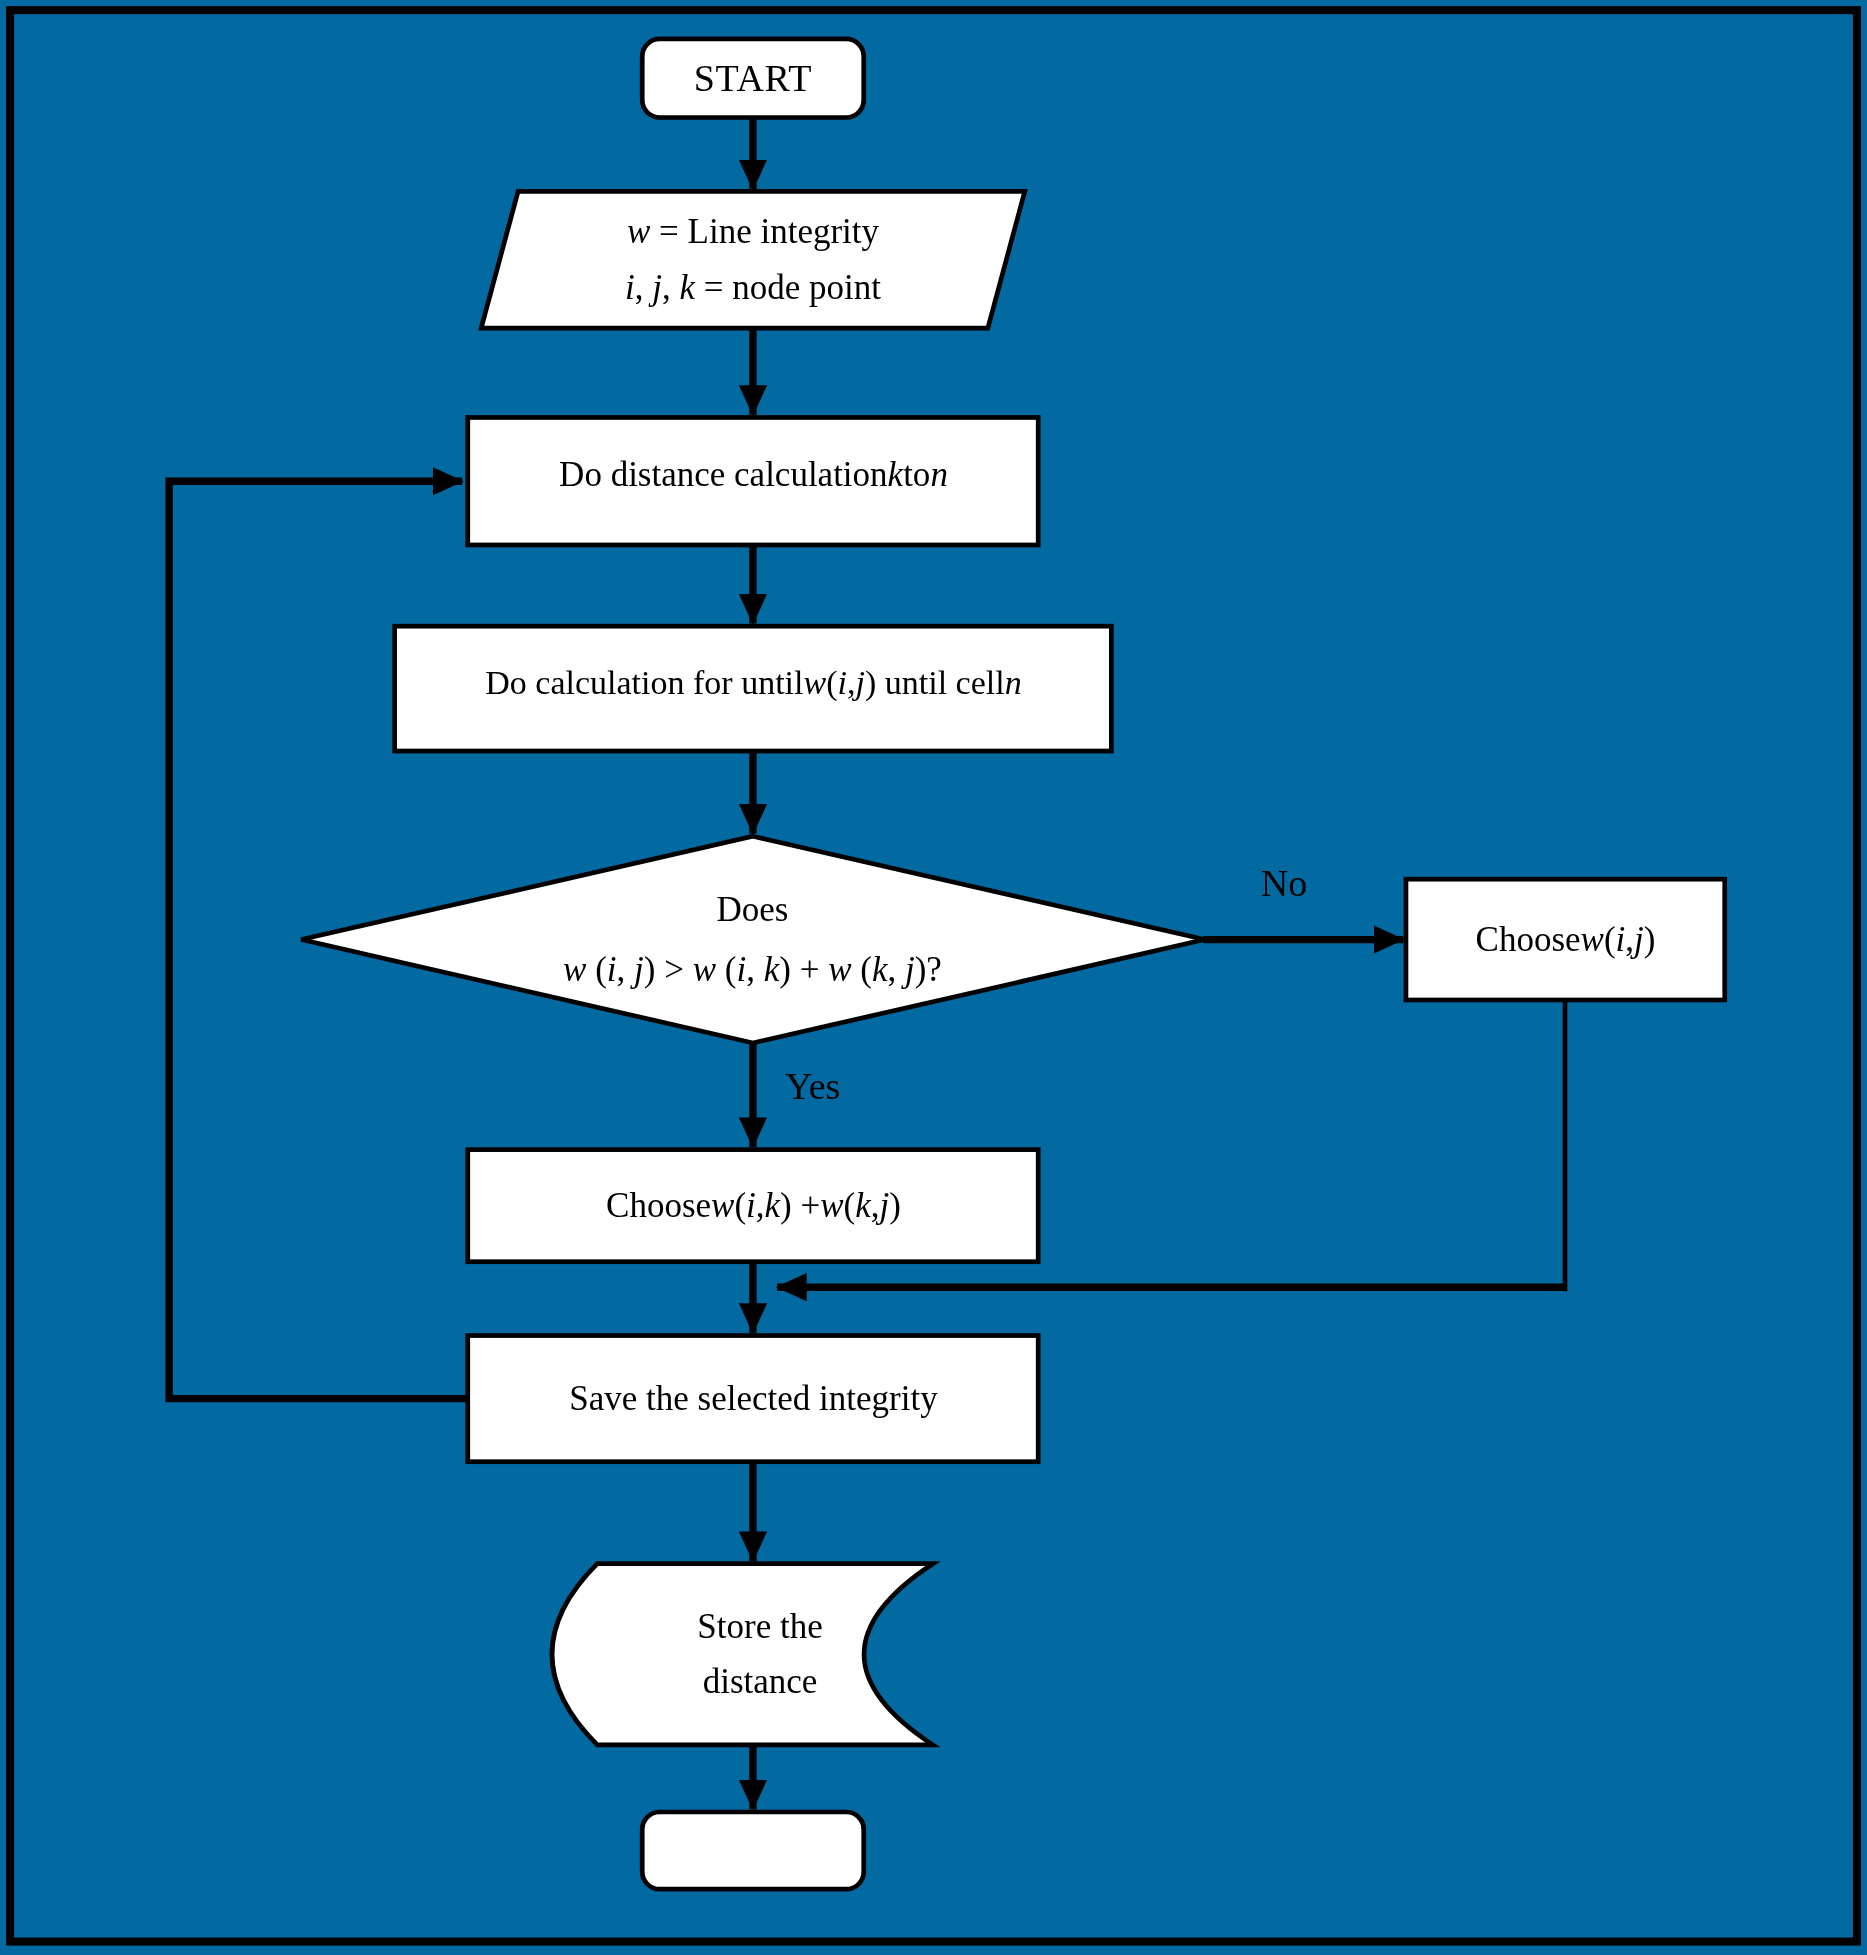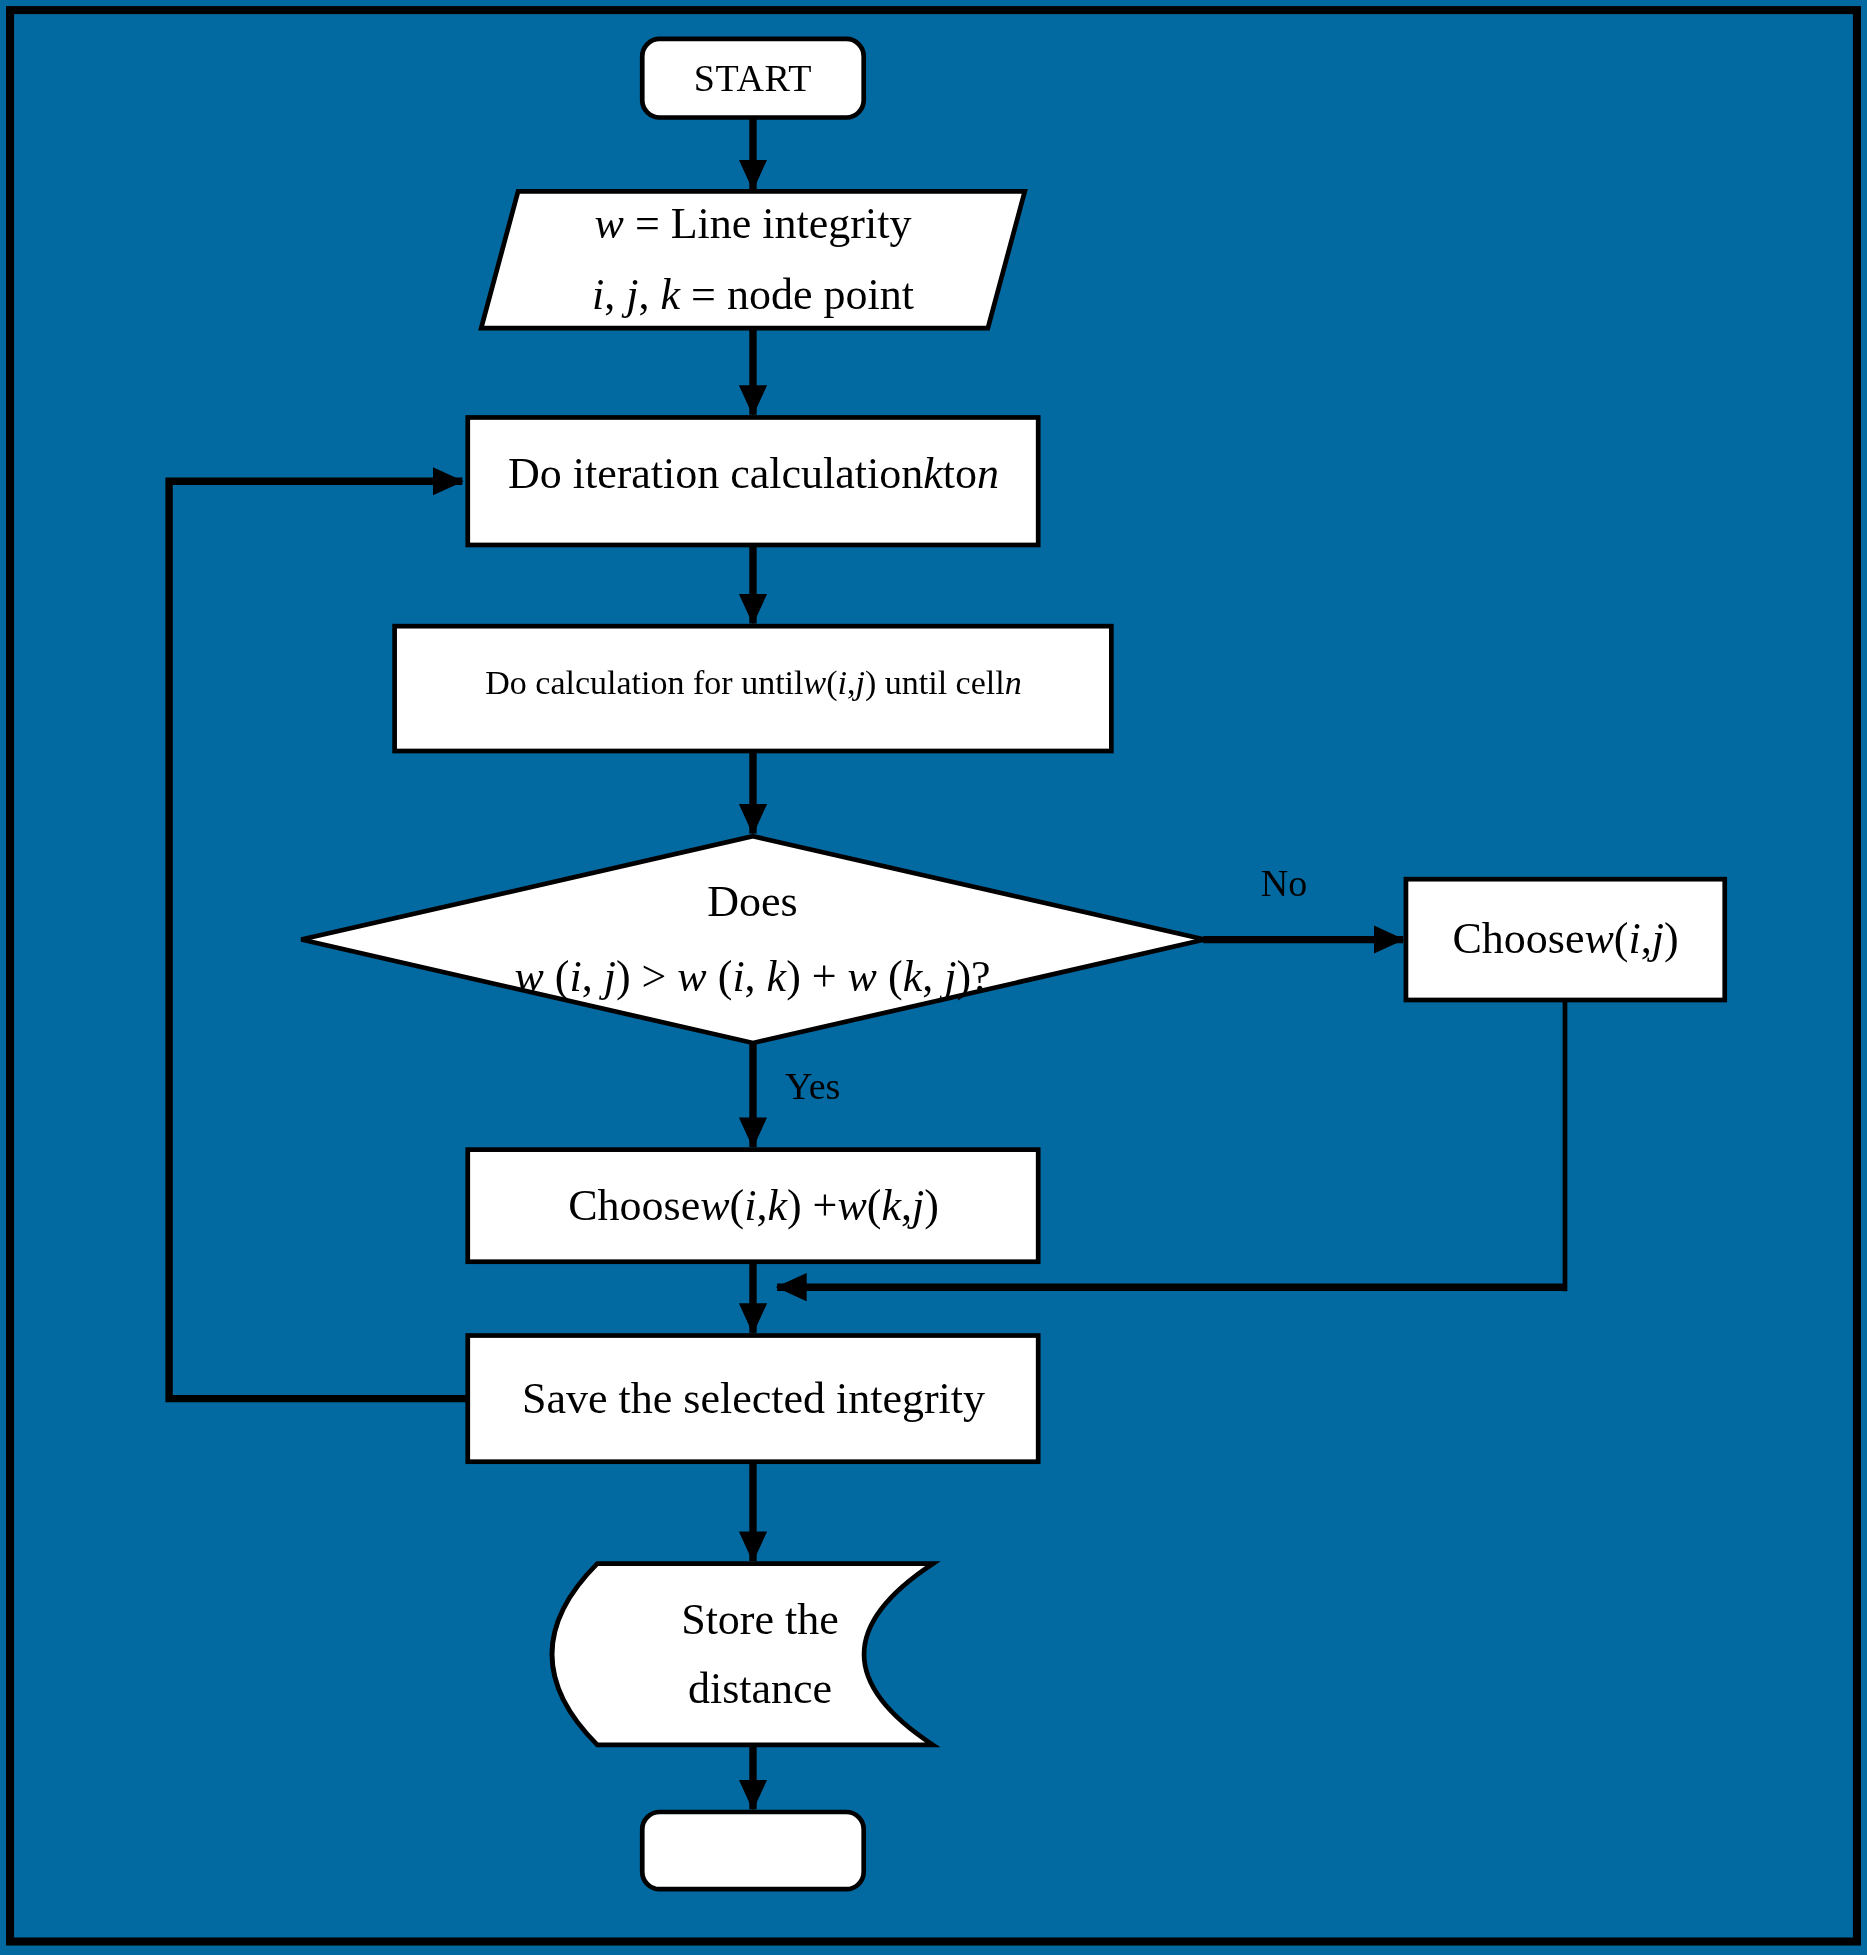--- a/index.html
+++ b/index.html
@@ -10,21 +10,21 @@
     font-family:"Liberation Serif","DejaVu Serif",serif;
     color:#000000;
     overflow:hidden;
     padding-left:44px;
   }
   .canvas svg{position:absolute;left:0;top:0;}
   .lbl{
     position:absolute;
     display:flex;align-items:center;justify-content:center;
     text-align:center;
-    font-size:44px;line-height:1.6;white-space:nowrap;
+    font-size:35px;line-height:1.6;white-space:nowrap;
   }
   .col{flex-direction:column;}
   .big{font-size:38px;letter-spacing:0.7px;}
   .edge-lbl{
     position:absolute;
     font-size:38px;line-height:1;
     display:flex;align-items:center;justify-content:center;
     white-space:nowrap;
   }
   .it{font-style:italic;}
@@ -69,21 +69,21 @@
   </svg>
 
   <div class="lbl big" style="left:642px;top:39px;width:222px;height:79px;">START</div>
 
   <div class="lbl col" style="left:481px;top:191px;width:544px;height:137px;">
     <div><span class="it">w</span><span> = Line integrity</span></div>
     <div><span class="it">i</span><span>, </span><span class="it">j</span><span>, </span><span class="it">k</span><span> = node point</span></div>
   </div>
 
   <div class="lbl" style="left:468px;top:418px;width:571px;height:113px;">
-      <span>Do iteration calculation </span>
+      <span>Do distance calculation </span>
       <span class="it">k</span>
       <span> to </span>
       <span class="it">n</span>
     </div>
 
   <div class="lbl" style="left:395px;top:626px;width:717px;height:114px;font-size:34px;">
       <span>Do calculation for until </span>
       <span class="it">w</span>
       <span> (</span>
       <span class="it">i</span>

